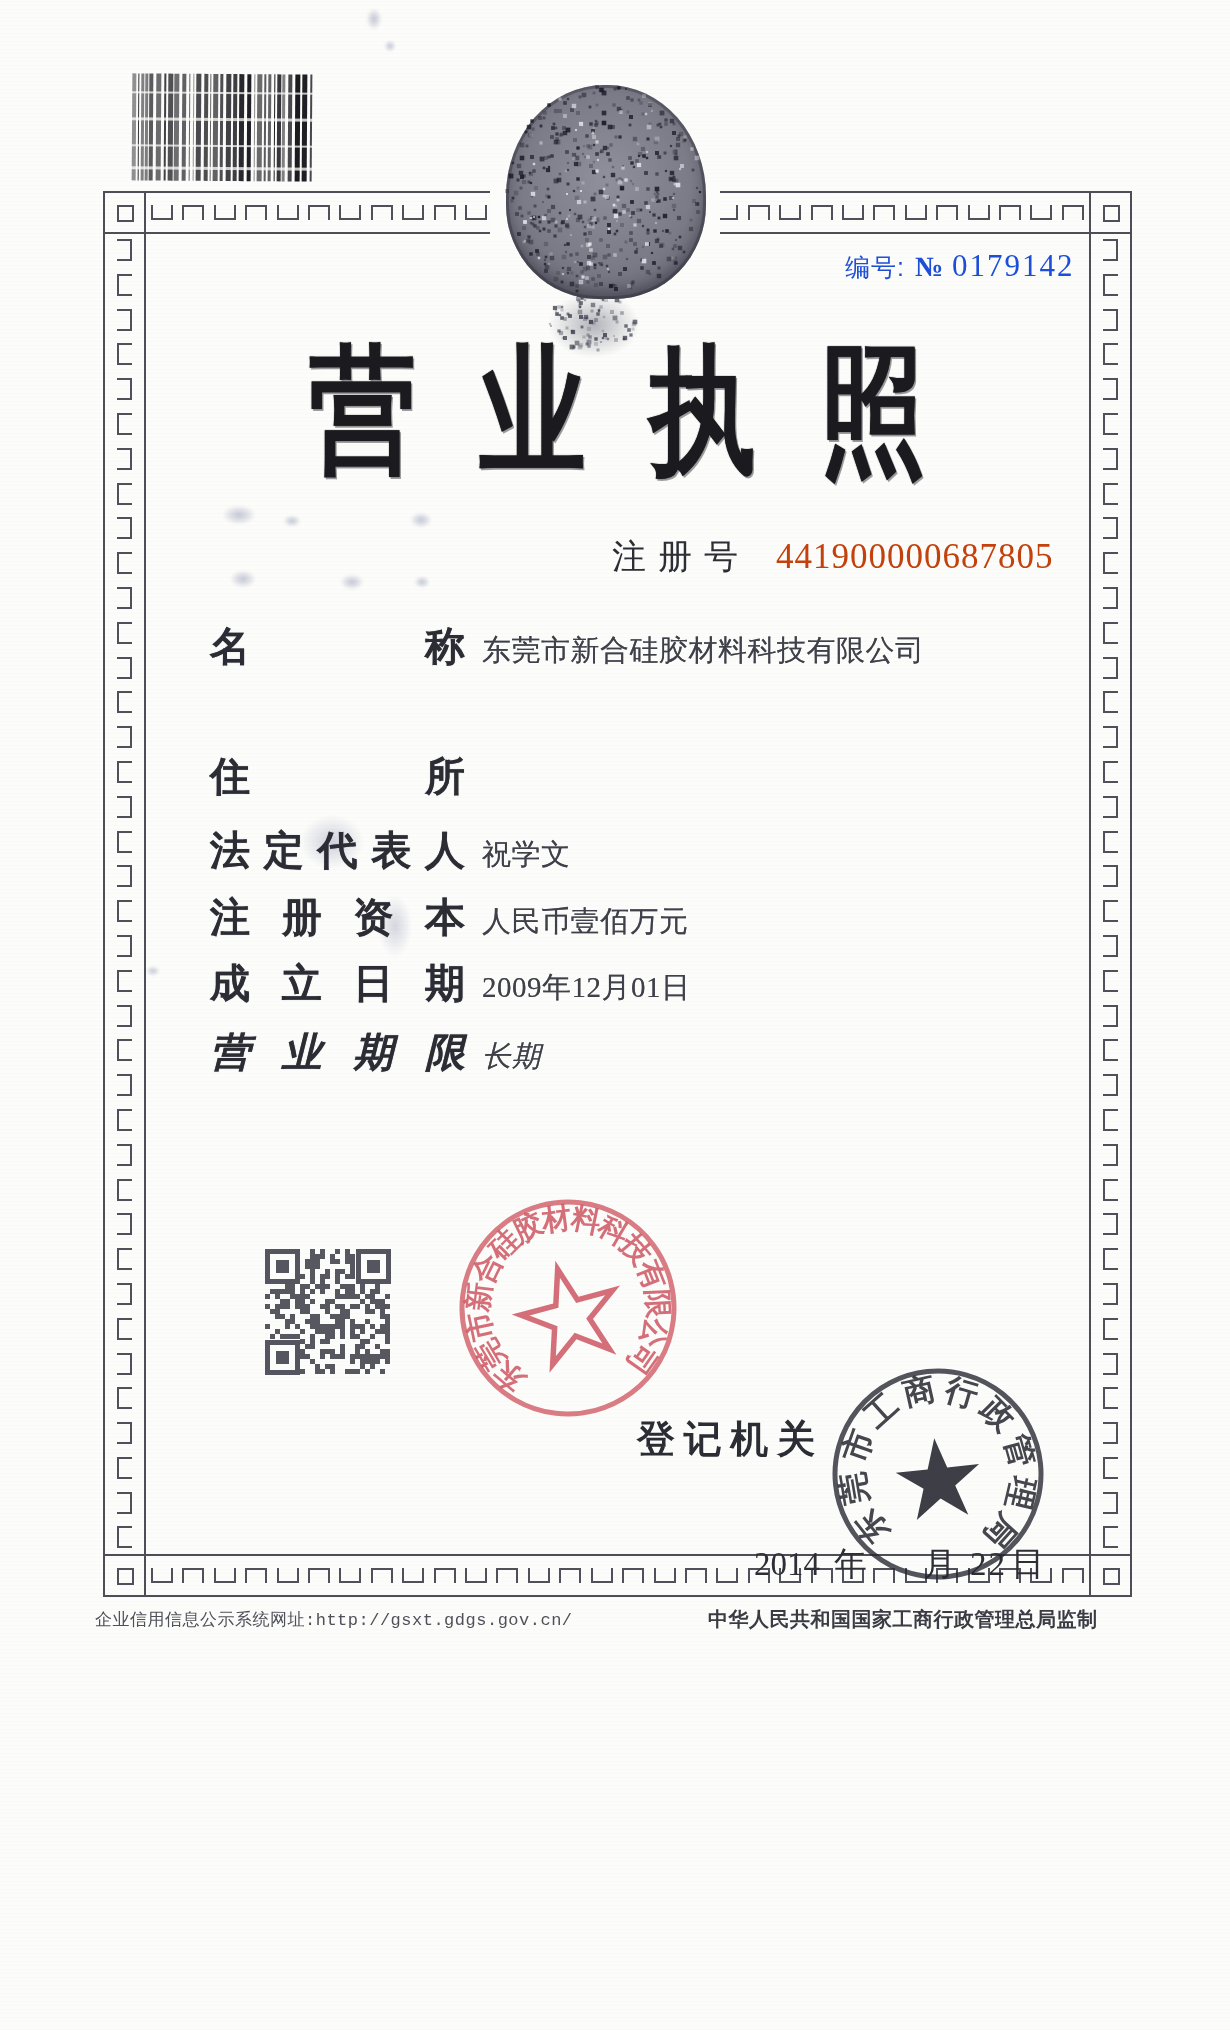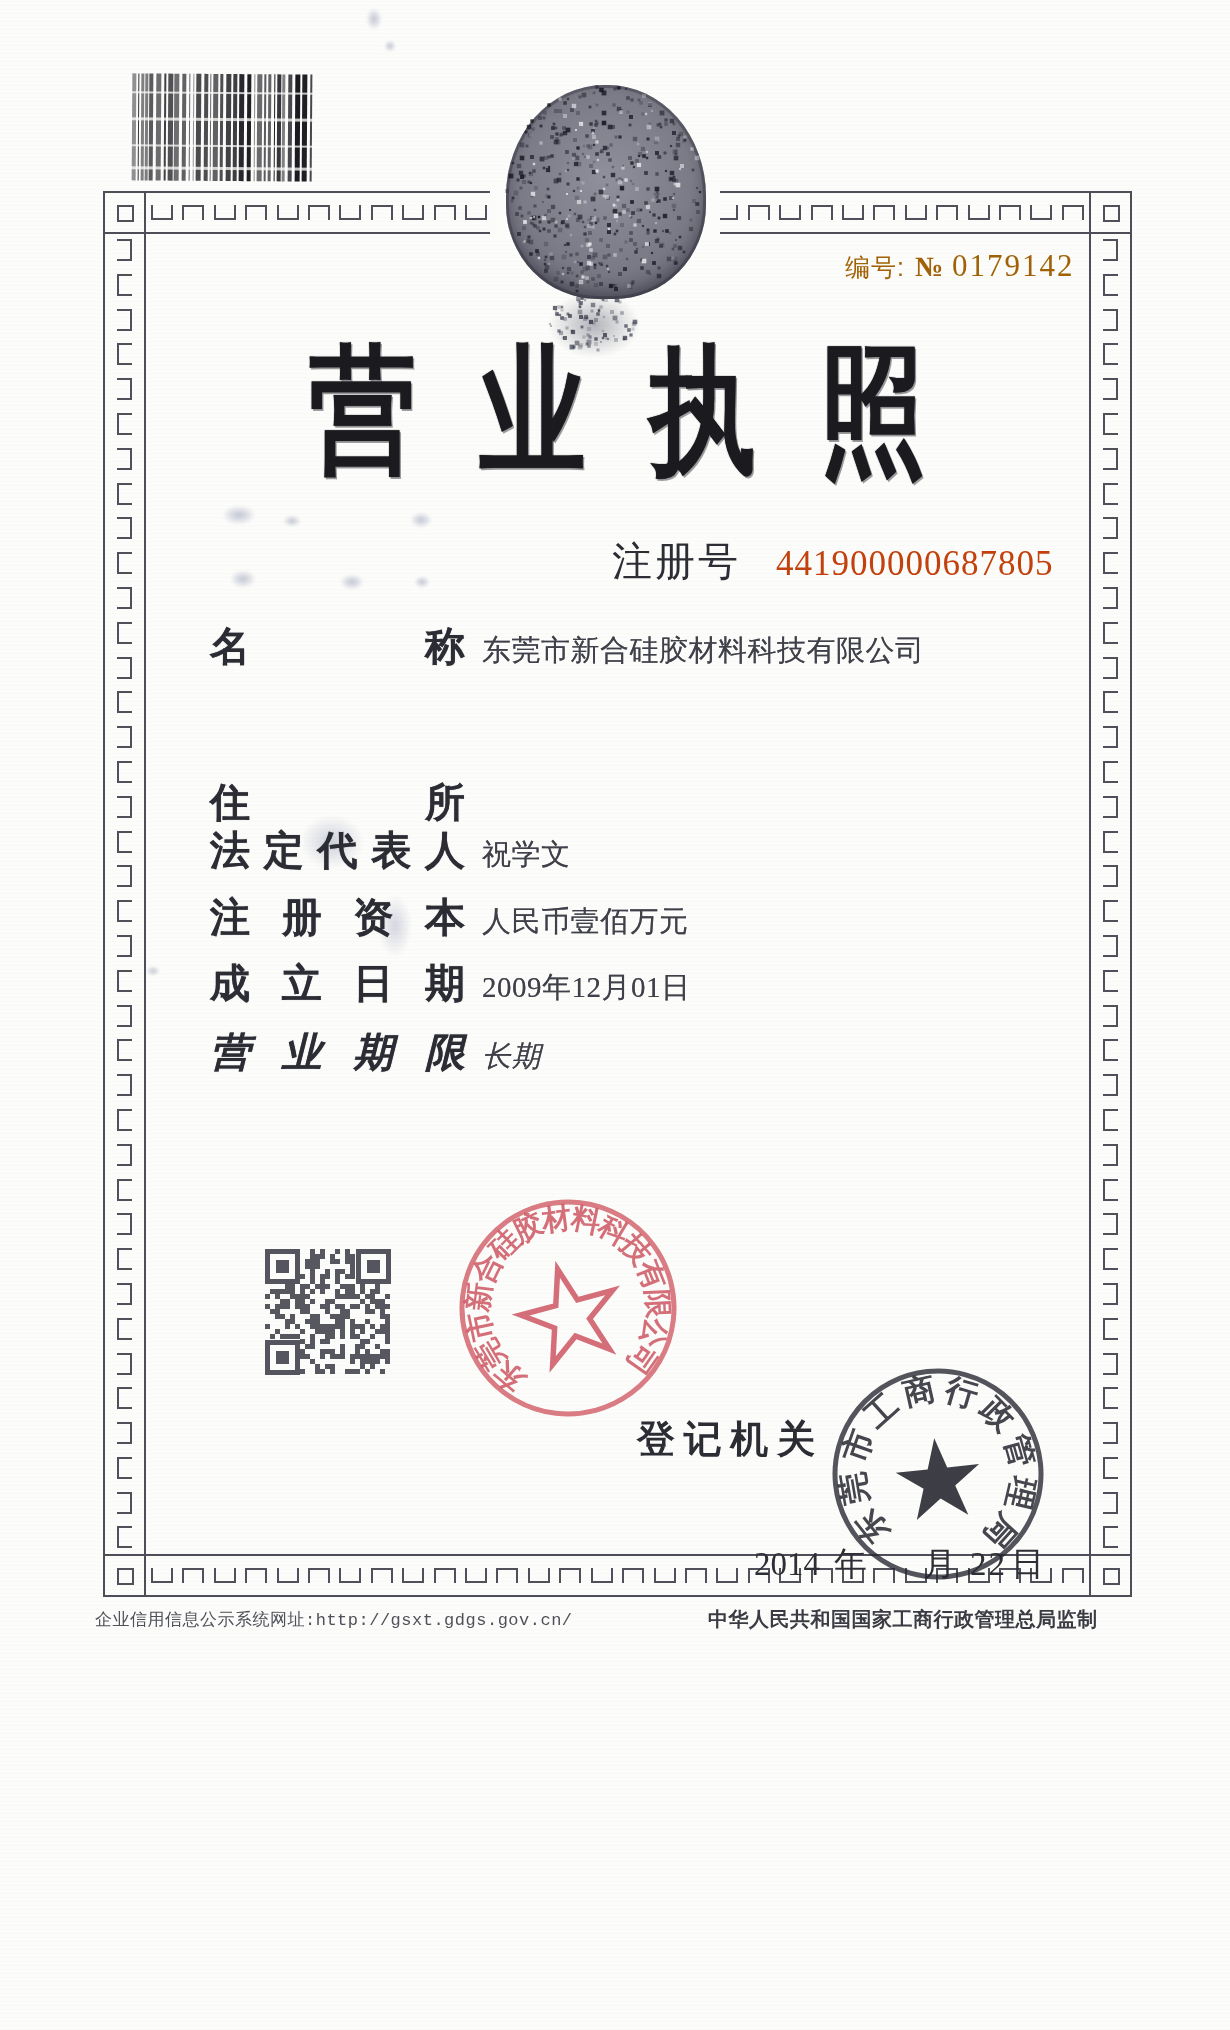--- a/index.html
+++ b/index.html
@@ -15,21 +15,21 @@
   .emblem-mask{position:absolute;left:490px;top:184px;width:230px;height:56px;background:#fcfcfa;z-index:2;}
   .emblem{position:absolute;left:506px;top:85px;width:200px;height:214px;z-index:3;
           border-radius:49% 49% 46% 46%/52% 52% 44% 44%;
           background:radial-gradient(circle at 50% 44%, #90909c 0%, #7b7b87 55%, #686874 85%, #5d5d69 100%);
           box-shadow:inset 0 0 0 3px rgba(40,40,52,.35), inset 0 -8px 14px rgba(35,35,48,.45);}
   .emblem-dots,.tail-dots,.qr-dots{position:absolute;left:0;top:0;background:transparent;}
   .emblem-dots{width:2px;height:2px;}
   .emblem-tail{position:absolute;left:548px;top:292px;width:92px;height:66px;z-index:1;
           border-radius:50%;background:radial-gradient(closest-side,rgba(120,122,135,.55),rgba(120,122,135,0));}
   .tail-dots{width:2px;height:2px;}
-  .serial{position:absolute;left:845px;top:248px;z-index:4;font-size:25px;color:#a16207;
+  .serial{position:absolute;left:845px;top:248px;z-index:4;font-size:25px;color:#1d4ed8;
           letter-spacing:1px;white-space:nowrap;}
   .serial .nomark{font-family:"Liberation Serif",serif;font-weight:bold;font-size:28px;margin:0 8px 0 10px;}
   .serial .serial-digits{font-family:"Liberation Serif",serif;font-size:31px;letter-spacing:2px;}
 
   
   .corner{position:absolute;width:43px;height:43px;border:2.5px solid #4e4e58;box-sizing:border-box;z-index:1;}
   .corner::after{content:"";position:absolute;left:50%;top:50%;width:13px;height:13px;margin:-8px 0 0 -8px;border:2.5px solid #50505a;}
   .c-tl{left:103px;top:191px;} .c-tr{left:1089px;top:191px;}
   .c-bl{left:103px;top:1554px;} .c-br{left:1089px;top:1554px;}
   .hstrip{position:absolute;height:43px;width:943px;display:flex;justify-content:space-between;align-items:center;
@@ -42,31 +42,31 @@
   .vstrip span.alt{border:2.5px solid #50505a;border-right:none;box-sizing:border-box;}
   #stripTop{left:146px;top:191px;} #stripBottom{left:146px;top:1554px;}
   #stripLeft{left:103px;top:234px;} #stripRight{left:1089px;top:234px;}
 
   
   .title{position:absolute;left:103px;top:341px;width:1029px;margin:0;text-align:center;z-index:3;
          font-size:106px;font-weight:800;letter-spacing:64px;text-indent:64px;line-height:1;
          color:#1b1b1f;transform:scaleY(1.3);transform-origin:top center;
          text-shadow:0 0 1px #15151a,1.5px 1.5px 0 rgba(45,45,52,.45);}
   .regline{position:absolute;left:612px;top:534px;display:flex;align-items:baseline;z-index:3;}
-  .reg-label{width:126px;font-size:40px;color:#2c2d35;text-align:justify;text-align-last:justify;}
+  .reg-label{width:126px;font-size:34px;color:#2c2d35;text-align:justify;text-align-last:justify;}
   .reg-value{margin-left:38px;font-family:"Liberation Serif",serif;font-size:35px;letter-spacing:1px;color:#c2410c;}
 
   
   .row{position:absolute;left:210px;display:flex;align-items:flex-start;z-index:3;}
   .flabel{width:255px;font-size:40px;font-weight:600;color:#2b2c34;line-height:1.1;
           text-align:justify;text-align-last:justify;text-shadow:0 0 .7px rgba(50,50,62,.8);}
   .fvalue{margin-left:17px;padding-top:8px;font-size:29px;color:#3f4049;max-width:590px;
           font-family:"Liberation Serif",serif;letter-spacing:.5px;line-height:1.3;
           text-shadow:0 0 .6px rgba(70,70,82,.7);}
-  .r0{top:624px;} .r1{top:693px;} .r2{top:780px;flex-direction:column;} .r3{top:828px;}
+  .r0{top:624px;} .r1{top:693px;} .r2{top:754px;flex-direction:column;} .r3{top:828px;}
   .r4{top:895px;} .r5{top:961px;} .r6{top:1030px;font-style:italic;} .r7{top:1094px;}
   .fvalue.scope{margin-top:-22px;font-size:26px;max-width:585px;line-height:1.32;}
 
   
   .qr{position:absolute;left:265px;top:1249px;width:126px;height:126px;z-index:3;}
   .qr-f{position:absolute;width:35px;height:35px;border:5px solid #54555f;box-sizing:border-box;background:#fcfcfa;}
   .qr-f::after{content:"";position:absolute;left:6px;top:6px;width:13px;height:13px;background:#54555f;}
   .qr-f.tl{left:0;top:0;} .qr-f.tr{right:0;top:0;} .qr-f.bl{left:0;bottom:0;}
   .seal-red{position:absolute;left:452px;top:1192px;z-index:5;transform:rotate(-15deg);opacity:.85;}
   .seal-black{position:absolute;left:826px;top:1362px;z-index:6;transform:rotate(-6deg);opacity:.92;}

